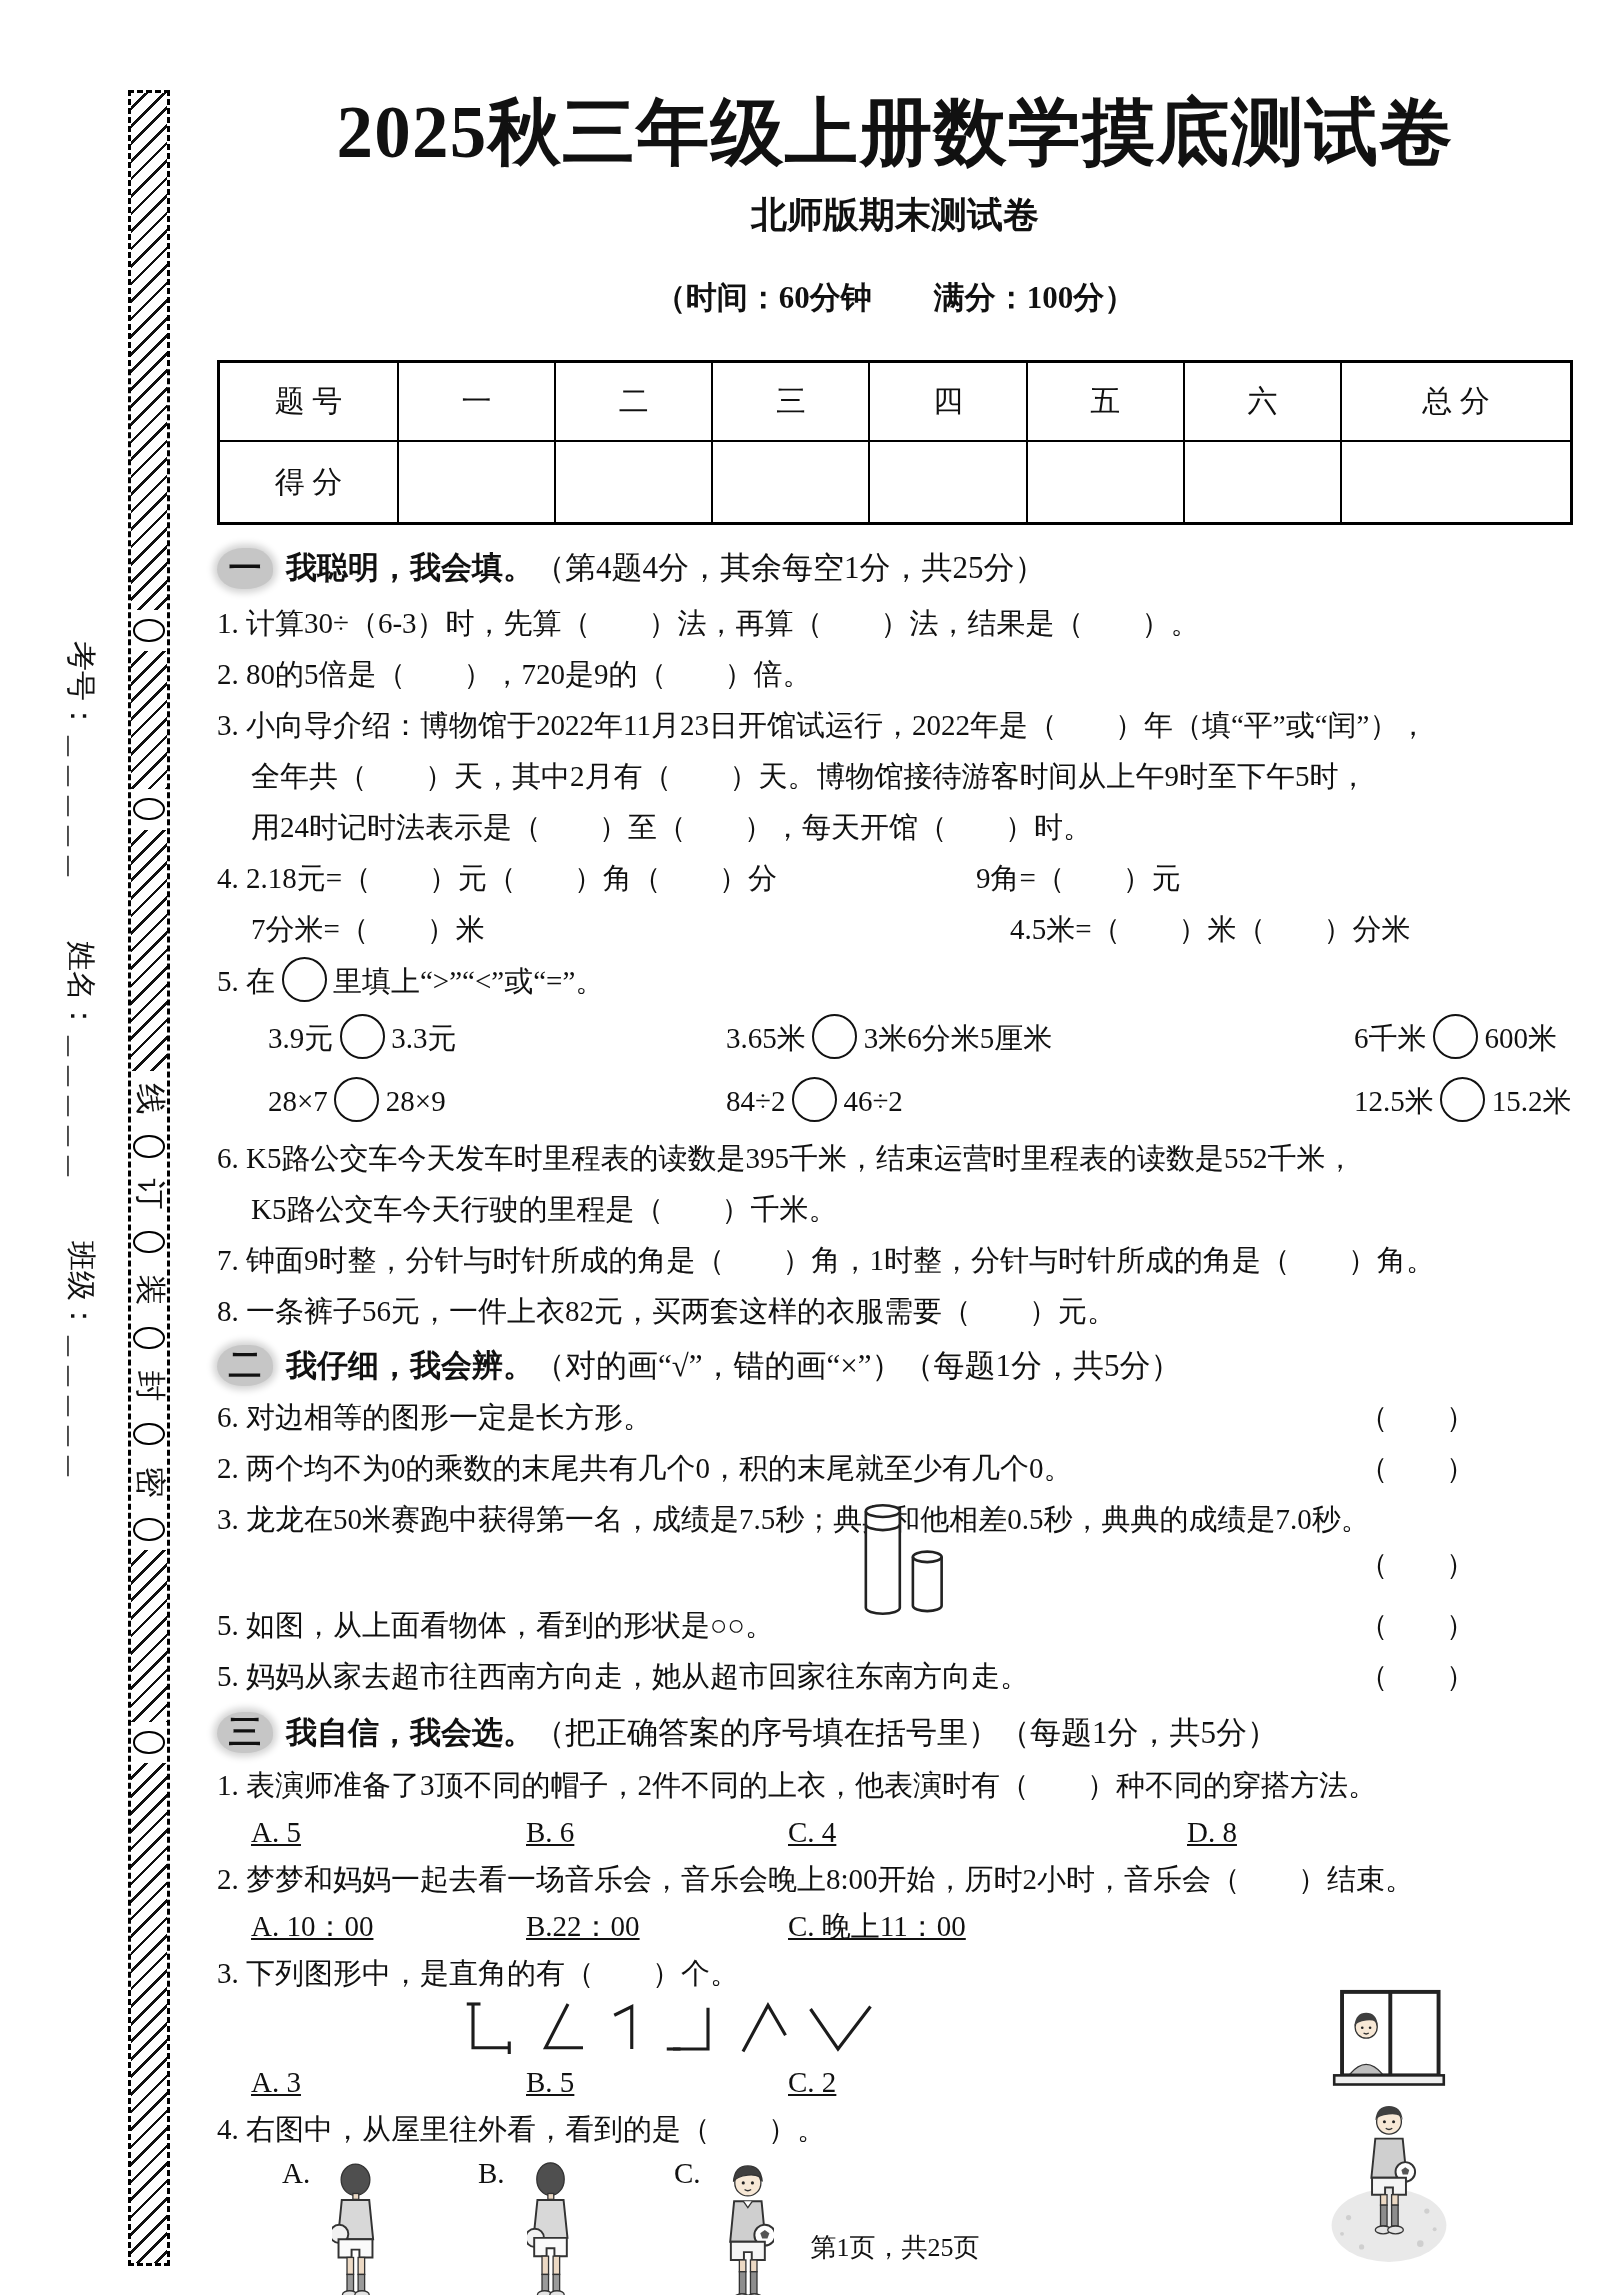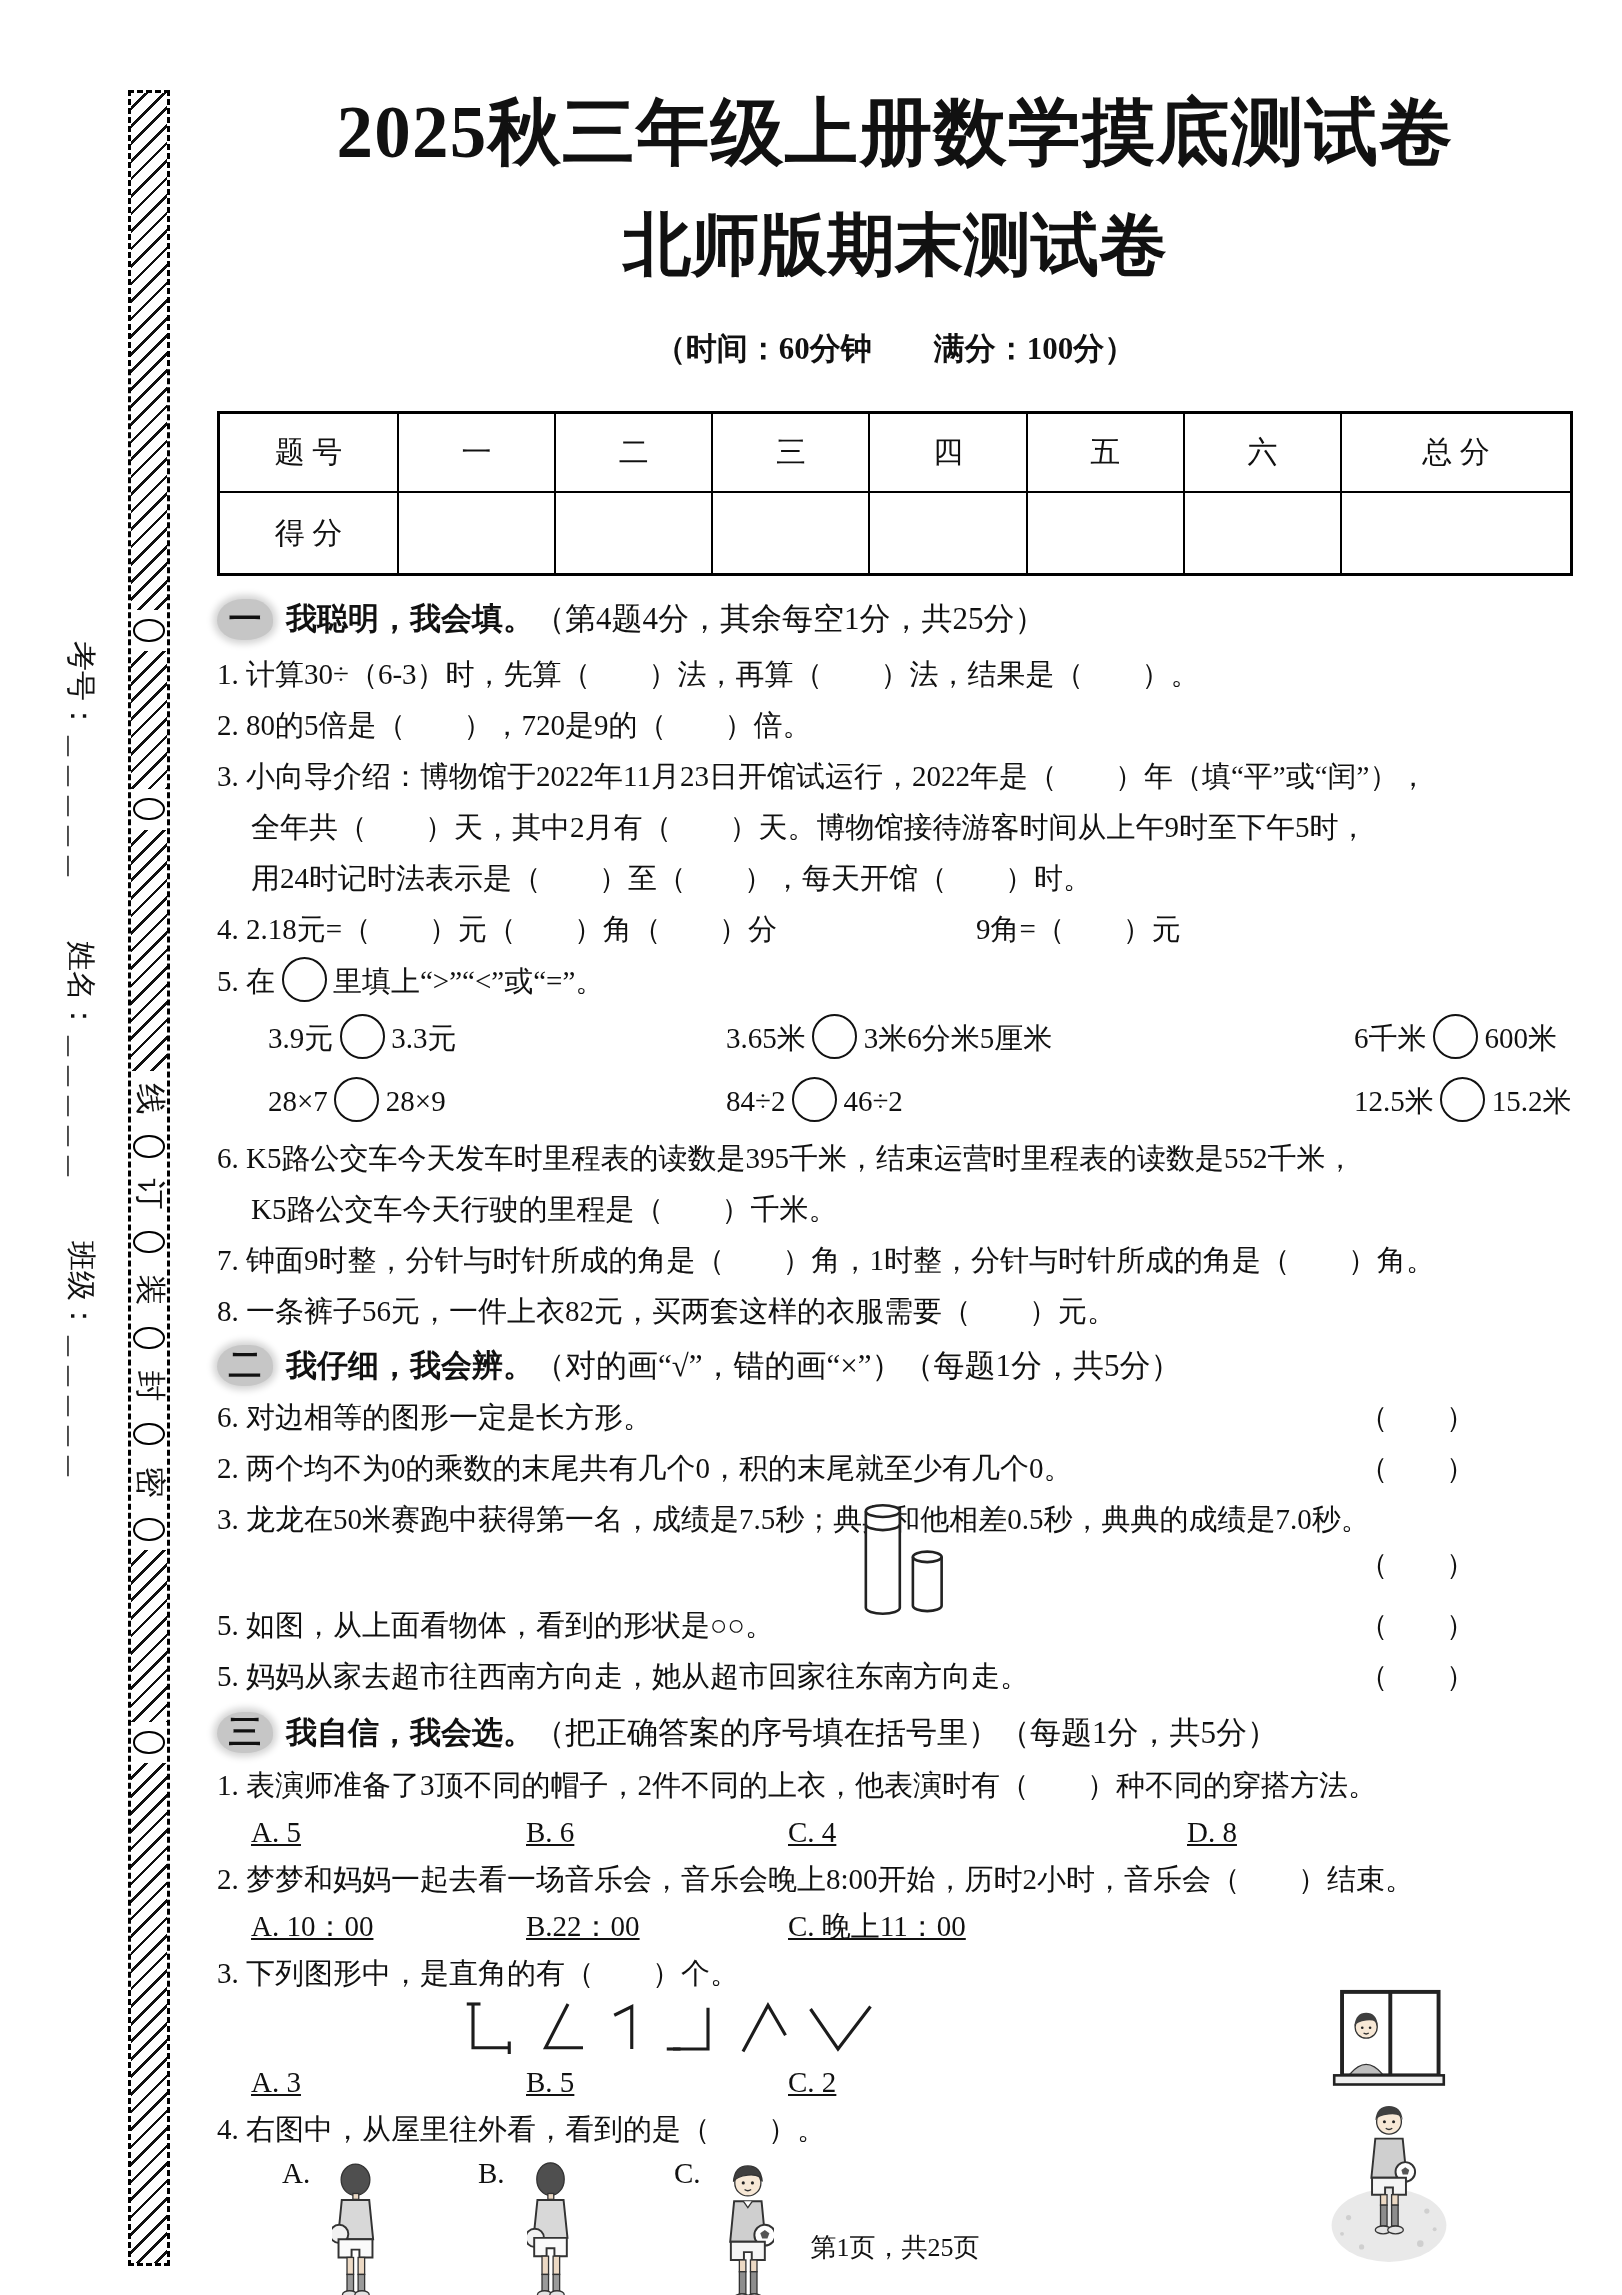--- a/index.html
+++ b/index.html
@@ -17,21 +17,21 @@
   .seal-char{flex:none;font-size:31px;line-height:1.1;transform:rotate(90deg);margin:10.5px 0;}
 
   
   .vwrap{position:absolute;left:60px;top:641px;width:43px;height:995px;}
   .vwrap>span{position:absolute;left:41px;top:0;width:982px;transform-origin:0 0;
       transform:rotate(90deg);font-size:30px;white-space:nowrap;display:block;}
 
   
   .main{position:absolute;left:217px;top:0;width:1356px;}
   .title1{text-align:center;font-size:73px;font-weight:bold;margin:84px 0 0;letter-spacing:1.3px;}
-  .title2{text-align:center;font-size:68px;font-weight:bold;margin:17px 0 0;}
+  .title2{text-align:center;font-size:36px;font-weight:bold;margin:8px 0 0;}
   .meta{text-align:center;font-size:31px;font-weight:bold;margin:37px 0 0;}
 
   table.score{width:100%;border-collapse:collapse;margin-top:41px;border:3.9px solid #000;}
   table.score td{border:2px solid #000;text-align:center;font-size:30px;padding:6px;}
   tr.r1 td{height:65px;}  tr.r2 td{height:68px;}
   td.c-first{width:165px;} td.c-last{width:216px;}
 
   .sec{display:flex;align-items:center;font-size:31px;height:47px;margin-top:19.6px;}
   .sec-badge{flex:none;width:56px;height:41px;background:#c6c6c6;border-radius:50% 46% 54% 48%/58% 54% 46% 52%;
       box-shadow:0 0 7.9px 3.9px #d4d4d4;display:flex;align-items:center;justify-content:center;
@@ -128,20 +128,24 @@
   </div>
 
   <p class="q" style="margin-top:6.5px">1. 计算30÷（6-3）时，先算（　　）法，再算（　　）法，结果是（　　）。</p>
   <p class="q">2. 80的5倍是（　　），720是9的（　　）倍。</p>
   <p class="q">3. 小向导介绍：博物馆于2022年11月23日开馆试运行，2022年是（　　）年（填“平”或“闰”），</p>
   <p class="q cont">全年共（　　）天，其中2月有（　　）天。博物馆接待游客时间从上午9时至下午5时，</p>
   <p class="q cont">用24时记时法表示是（　　）至（　　），每天开馆（　　）时。</p>
   <div class="q split">
     <span class="lft">4. 2.18元=（　　）元（　　）角（　　）分</span>
     <span>9角=（　　）元</span>
+  </div>
+  <div class="q split cont">
+    <span class="lft">7分米=（　　）米</span>
+    <span>4.5米=（　　）米（　　）分米</span>
   </div>
   <p class="q" style="line-height:52px">
     <span>5. 在</span><span class="cc"></span><span>里填上“&gt;”“&lt;”或“=”。</span>
   </p>
   <div class="cmp-row">
     <span class="cmp1"><span>3.9元</span><span class="cc"></span><span>3.3元</span></span>
     <span class="cmp2"><span>3.65米</span><span class="cc"></span><span>3米6分米5厘米</span></span>
     <span><span>6千米</span><span class="cc"></span><span>600米</span></span>
   </div>
   <div class="cmp-row">

